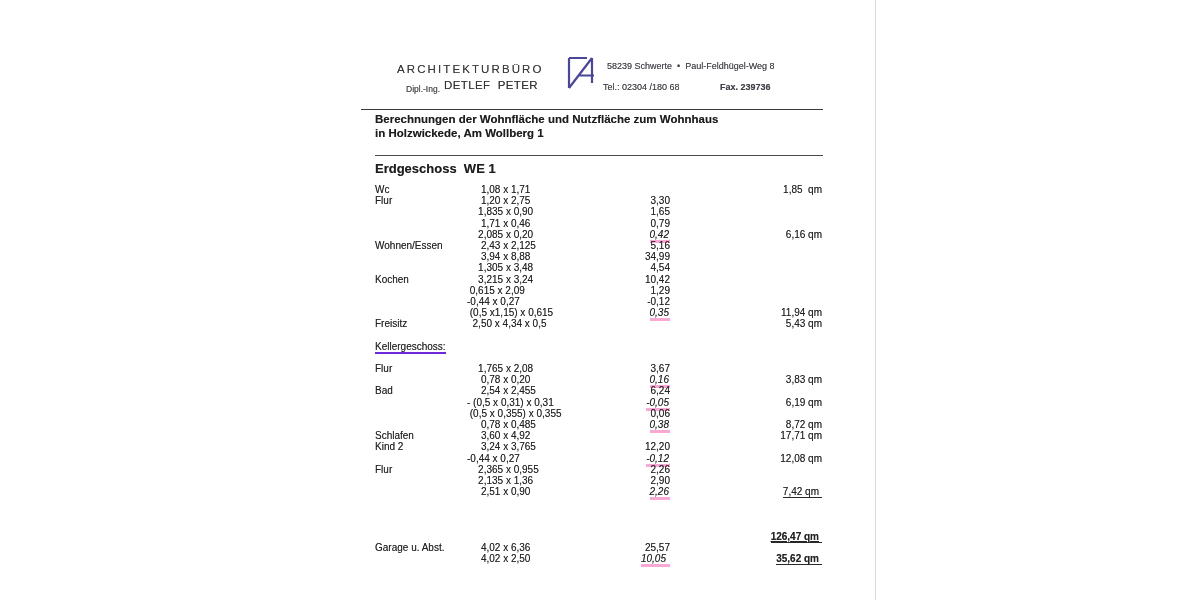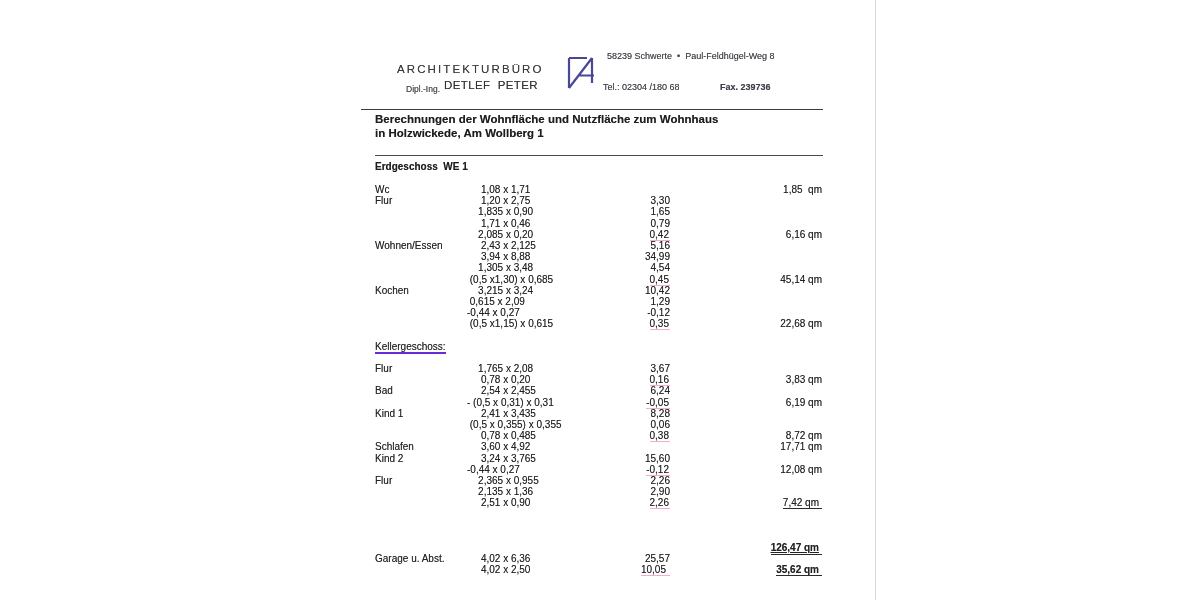--- a/index.html
+++ b/index.html
@@ -7,43 +7,43 @@
        font-family:"Liberation Sans", sans-serif;}
   .doc{position:absolute;inset:0;color:#232323;
        text-shadow:0 0 .3px rgba(40,40,40,.55);}
   .abs{position:absolute;line-height:1;white-space:pre;}
 
   
   .firm{left:397px;top:64px;font-size:11.5px;letter-spacing:2.1px;color:#3a3a3a;}
   .degree{left:376px;top:85px;font-size:8.5px;color:#4a4a4a;padding-left:30px;}
   .name{left:444px;top:80px;font-size:11.5px;letter-spacing:.4px;color:#333;}
   .logo{position:absolute;left:567px;top:54px;}
-  .addr{left:600px;top:52px;font-size:9px;color:#42424b;padding-left:7px;}
+  .addr{left:600px;top:62px;font-size:9px;color:#42424b;padding-left:7px;}
   .tel{left:603px;top:83px;font-size:9px;color:#42424b;text-align:right;}
   .fax{left:720px;top:83px;font-size:9px;color:#42424b;font-weight:bold;}
   .rule1{position:absolute;left:361px;top:109px;width:462px;height:0;
          border-top:1.4px solid #3c3c3c;}
 
   
   .title1{left:375px;top:114px;font-size:11.5px;font-weight:bold;color:#1d1d1d;}
   .title2{left:375px;top:127.5px;font-size:11.5px;font-weight:bold;color:#1d1d1d;}
   .rule2{position:absolute;left:375px;top:155px;width:448px;height:0;
          border-top:1px solid #4a4a4a;}
-  .floorhead{left:375px;top:162px;font-size:10px;font-weight:bold;color:#1d1d1d;}
+  .floorhead{left:375px;top:162px;font-size:13px;font-weight:bold;color:#1d1d1d;}
 
   
   .tbl{position:absolute;left:360px;top:184px;width:464px;}
   .trow{position:relative;height:11.2px;}
   .trow span{position:absolute;top:0;font-size:10px;line-height:11px;
              white-space:pre;color:#232323;}
   .c-room{left:15px;}
   .c-calc{left:107px;}
   .c-mid{right:154px;}
   .c-res{right:2px;}
-  .ul{border-bottom:1px solid #f9a8d4;padding-right:1px;}
+  .ul{border-bottom:3px solid #f9a8d4;padding-right:1px;font-style:italic;}
   .ext{padding-right:4px;}
   .ulr{border-bottom:1px solid #2a2a2a;padding-right:3px;}
   .bold{font-weight:bold;}
   .dbl{text-decoration:underline;padding-bottom:.5px;text-align:center;}
   .u-head{border-bottom:2px solid #6d28d9;}
 
   .edge{position:absolute;left:875px;top:0;width:1px;height:600px;background:#d8d8d8;}
 </style>
 </head>
 <body>
@@ -101,41 +101,41 @@
       </div>
       <div class="trow">
         <span class="c-calc">     3,94 x 8,88</span>
         <span class="c-mid">34,99</span>
       </div>
       <div class="trow">
         <span class="c-calc">    1,305 x 3,48</span>
         <span class="c-mid">4,54</span>
       </div>
       <div class="trow">
-        <span class="c-calc"> (0,5 x1,30) x 0,685</span>
-        <span class="c-mid ul">0,45</span>
-        <span class="c-res">45,14 qm</span>
-      </div>
-      <div class="trow">
         <span class="c-room">Kochen</span>
         <span class="c-calc">    3,215 x 3,24</span>
         <span class="c-mid">10,42</span>
       </div>
       <div class="trow">
         <span class="c-calc"> 0,615 x 2,09</span>
         <span class="c-mid">1,29</span>
       </div>
       <div class="trow">
         <span class="c-calc">-0,44 x 0,27</span>
         <span class="c-mid">-0,12</span>
       </div>
       <div class="trow">
         <span class="c-calc"> (0,5 x1,15) x 0,615</span>
         <span class="c-mid ul">0,35</span>
-        <span class="c-res">22,68 qm</span>
+        <span class="c-res">11,94 qm</span>
+      </div>
+      <div class="trow">
+        <span class="c-room">Freisitz</span>
+        <span class="c-calc">  2,50 x 4,34 x 0,5</span>
+        <span class="c-res">5,43 qm</span>
       </div>
       <div class="trow"></div>
       <div class="trow">
         <span class="c-room u-head">Kellergeschoss:</span>
       </div>
       <div class="trow"></div>
       <div class="trow">
         <span class="c-room">Flur</span>
         <span class="c-calc">    1,765 x 2,08</span>
         <span class="c-mid">3,67</span>
@@ -149,42 +149,37 @@
         <span class="c-room">Bad</span>
         <span class="c-calc">     2,54 x 2,455</span>
         <span class="c-mid">6,24</span>
       </div>
       <div class="trow">
         <span class="c-calc">- (0,5 x 0,31) x 0,31</span>
         <span class="c-mid ul">-0,05</span>
         <span class="c-res">6,19 qm</span>
       </div>
       <div class="trow">
-        <span class="c-room">Kind 1</span>
-        <span class="c-calc">     2,41 x 3,435</span>
-        <span class="c-mid">8,28</span>
-      </div>
-      <div class="trow">
         <span class="c-calc"> (0,5 x 0,355) x 0,355</span>
         <span class="c-mid">0,06</span>
       </div>
       <div class="trow">
         <span class="c-calc">     0,78 x 0,485</span>
         <span class="c-mid ul">0,38</span>
         <span class="c-res">8,72 qm</span>
       </div>
       <div class="trow">
         <span class="c-room">Schlafen</span>
         <span class="c-calc">     3,60 x 4,92</span>
         <span class="c-res">17,71 qm</span>
       </div>
       <div class="trow">
         <span class="c-room">Kind 2</span>
         <span class="c-calc">     3,24 x 3,765</span>
-        <span class="c-mid">15,60</span>
+        <span class="c-mid">12,20</span>
       </div>
       <div class="trow">
         <span class="c-calc">-0,44 x 0,27</span>
         <span class="c-mid ul">-0,12</span>
         <span class="c-res">12,08 qm</span>
       </div>
       <div class="trow">
         <span class="c-room">Flur</span>
         <span class="c-calc">    2,365 x 0,955</span>
         <span class="c-mid">2,26</span>

